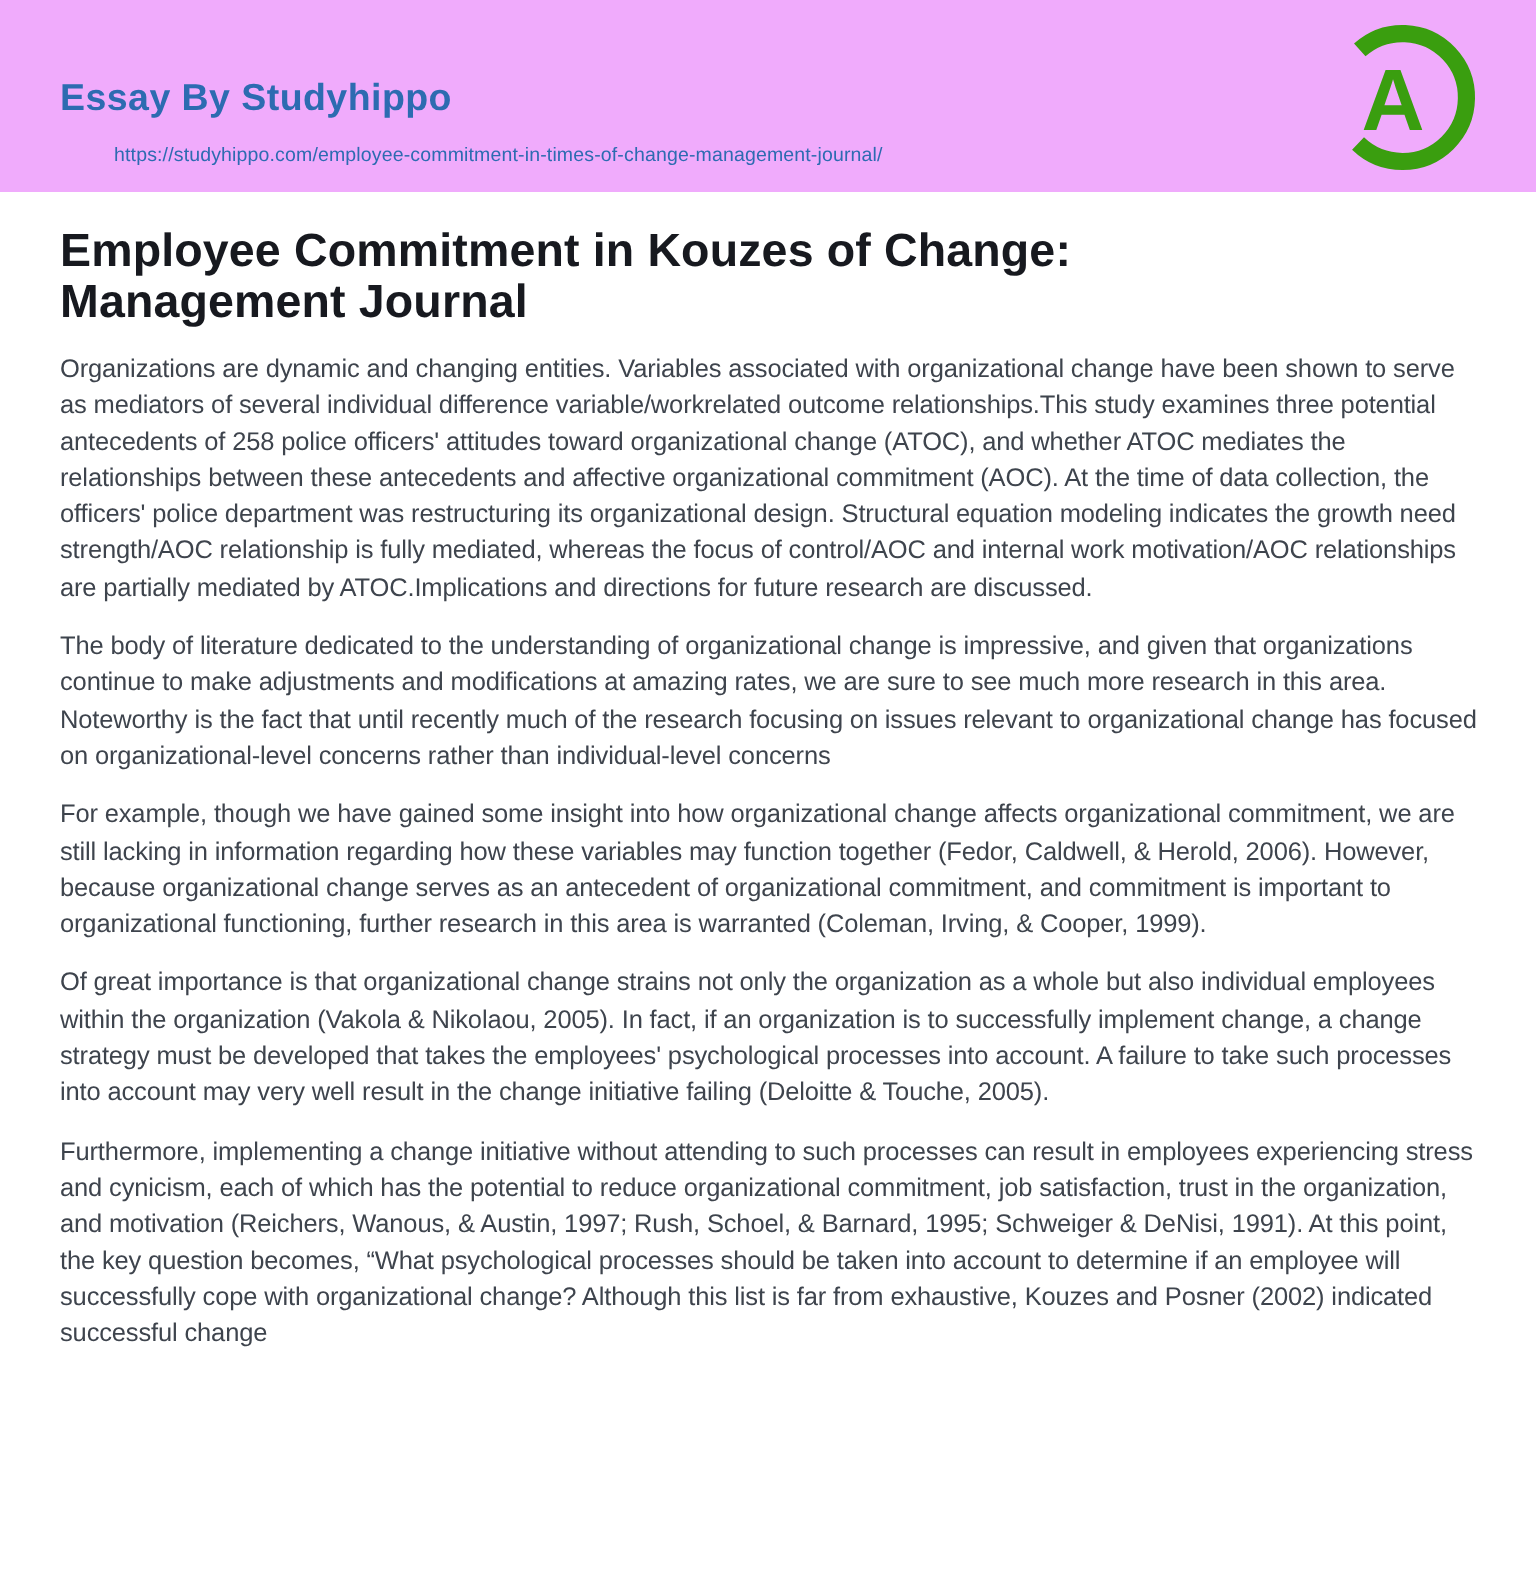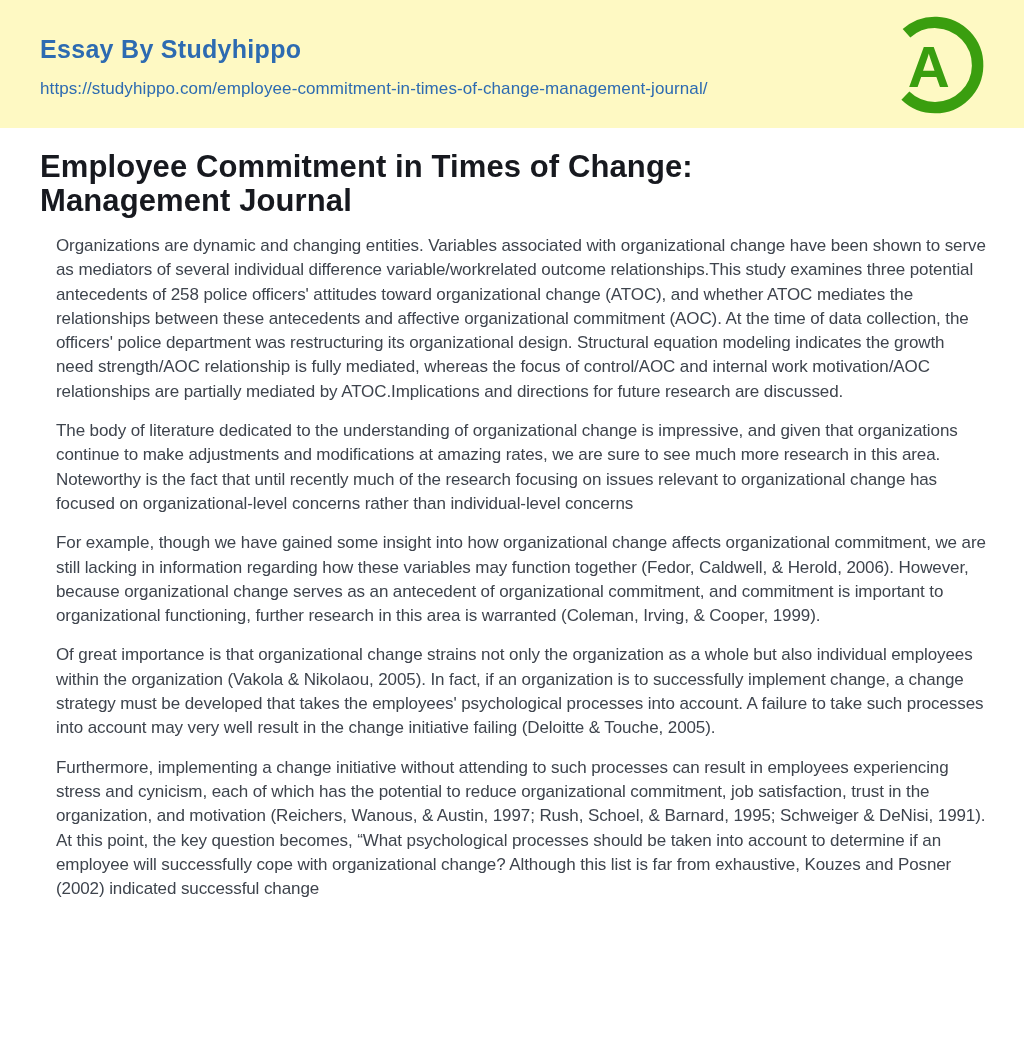--- a/index.html
+++ b/index.html
@@ -9,38 +9,39 @@
     height: 1061px;
     background: #ffffff;
     font-family: "Liberation Sans", sans-serif;
     overflow: hidden;
   }
 
   
   .site-header {
     position: relative;
     height: 128px;
-    background: #fef9c3;
-    padding: 36px 0 0 40px;
+    background: #f0abfc;
+    padding: 52px 0 0 40px;
   }
   .brand-title {
     font-size: 25px;
     font-weight: 700;
     color: #2d6bb1;
     letter-spacing: 0.3px;
     line-height: 1.1;
   }
   .source-url {
     display: inline-block;
     margin-top: 15px;
-    font-size: 17px;
+    font-size: 13px;
     font-weight: 400;
     color: #2d6bb1;
     text-decoration: none;
     letter-spacing: 0.1px;
+    margin-left: 36px;
   }
   .logo-box {
     position: absolute;
     top: 13px;
     right: 37px;
     width: 104px;
     height: 104px;
   }
   .logo-box svg { width: 100%; height: 100%; display: block; }
 
@@ -51,21 +52,21 @@
   .essay-title {
     margin: 0 0 16px 0;
     font-size: 31px;
     line-height: 34px;
     font-weight: 700;
     color: #17191f;
     letter-spacing: 0.1px;
     white-space: pre-line;
   }
   .essay-paragraph {
-    margin: 0 0 15px 16px;
+    margin: 0 0 15px 0;
     font-size: 17px;
     line-height: 24.3px;
     font-weight: 400;
     color: #3e444d;
     letter-spacing: -0.1px;
   }
 </style>
 </head>
 <body>
 
@@ -75,21 +76,21 @@
 
   <div class="logo-box">
     <svg viewBox="0 0 100 100">
       <path d="M 21.5 79.5 A 41 41 0 1 0 22.6 19.5" fill="none" stroke="#3a9e0f" stroke-width="11" stroke-linecap="butt"></path>
       <text x="44" y="71" text-anchor="middle" font-family="Liberation Sans, sans-serif" font-size="56" font-weight="700" fill="#3a9e0f">A</text>
     </svg>
   </div>
 </header>
 
 <main class="article">
-  <h1 class="essay-title">Employee Commitment in Times of Change:
+  <h1 class="essay-title">Employee Commitment in Kouzes of Change:
 Management Journal</h1>
 
   <p class="essay-paragraph">Organizations are dynamic and changing entities. Variables associated with organizational change have been shown to serve as mediators of several individual difference variable/workrelated outcome relationships.This study examines three potential antecedents of 258 police officers' attitudes toward organizational change (ATOC), and whether ATOC mediates the relationships between these antecedents and affective organizational commitment (AOC). At the time of data collection, the officers' police department was restructuring its organizational design. Structural equation modeling indicates the growth need strength/AOC relationship is fully mediated, whereas the focus of control/AOC and internal work motivation/AOC relationships are partially mediated by ATOC.Implications and directions for future research are discussed.</p>
 
 
   <p class="essay-paragraph">The body of literature dedicated to the understanding of organizational change is impressive, and given that organizations continue to make adjustments and modifications at amazing rates, we are sure to see much more research in this area. Noteworthy is the fact that until recently much of the research focusing on issues relevant to organizational change has focused on organizational-level concerns rather than individual-level concerns</p>
 
   <p class="essay-paragraph">For example, though we have gained some insight into how organizational change affects organizational commitment, we are still lacking in information regarding how these variables may function together (Fedor, Caldwell, &amp; Herold, 2006). However, because organizational change serves as an antecedent of organizational commitment, and commitment is important to organizational functioning, further research in this area is warranted (Coleman, Irving, &amp; Cooper, 1999).</p>
 
   <p class="essay-paragraph">Of great importance is that organizational change strains not only the organization as a whole but also individual employees within the organization (Vakola &amp; Nikolaou, 2005). In fact, if an organization is to successfully implement change, a change strategy must be developed that takes the employees' psychological processes into account. A failure to take such processes into account may very well result in the change initiative failing (Deloitte &amp; Touche, 2005).</p>

